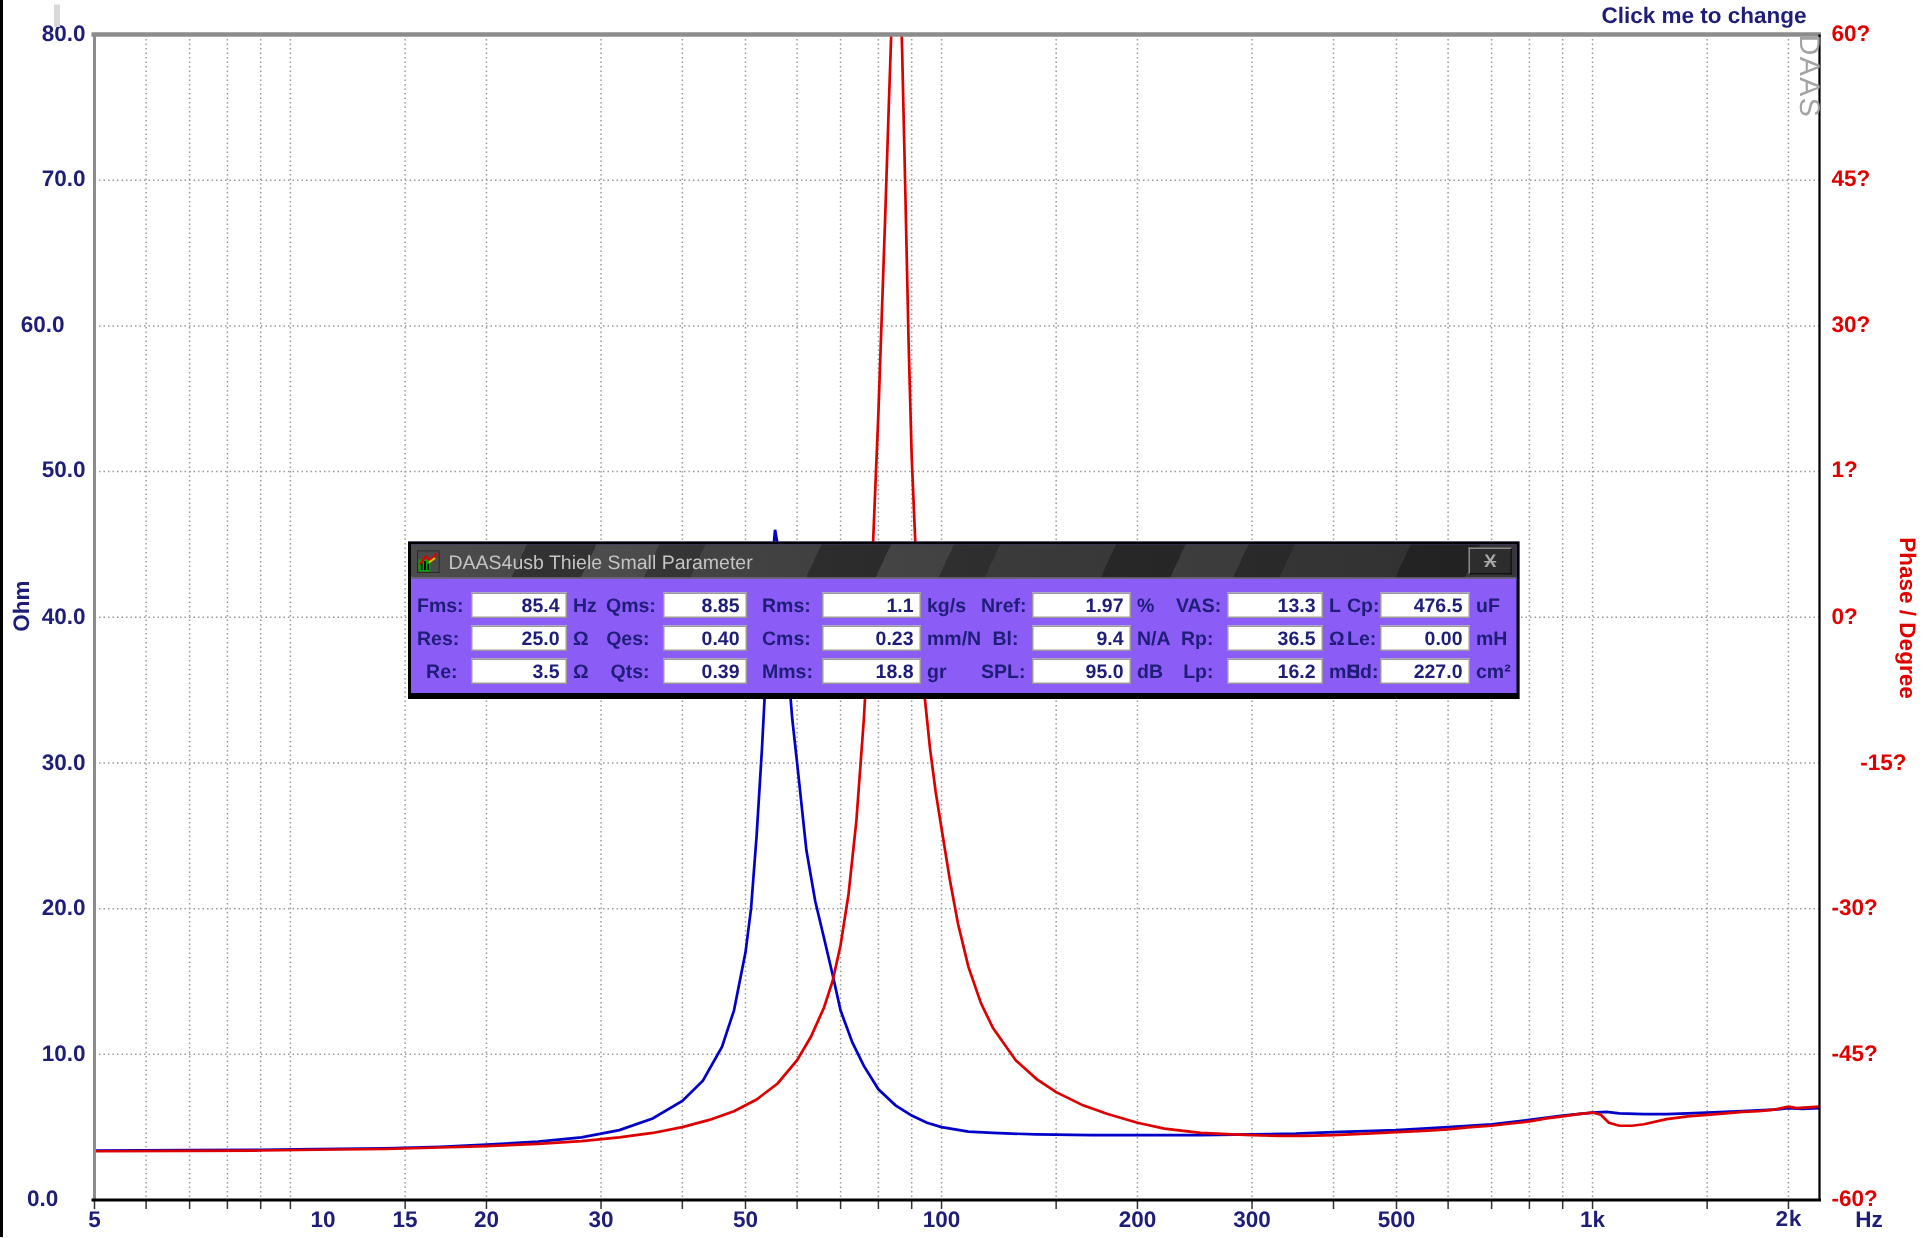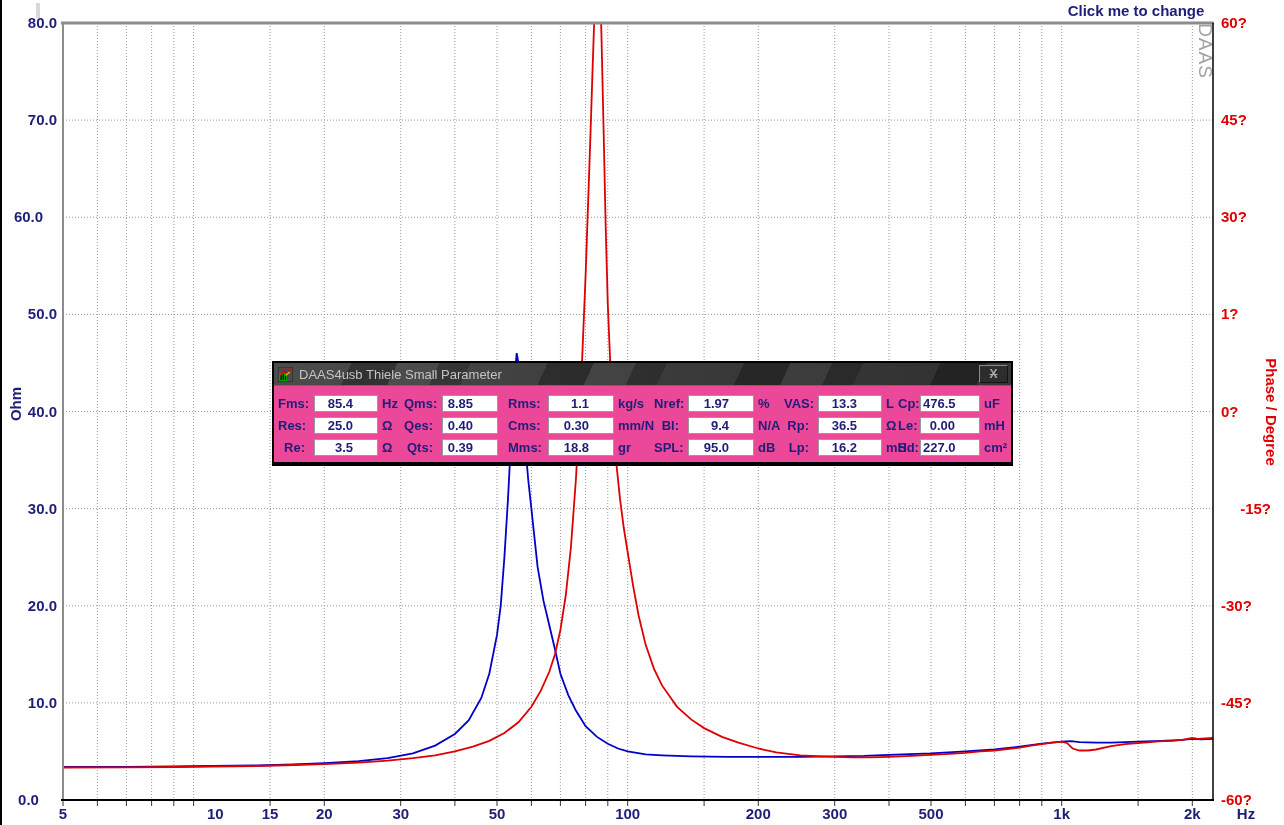--- a/index.html
+++ b/index.html
@@ -18,38 +18,38 @@
   #brand-vertical{font:19px "Liberation Sans",sans-serif;color:#a2a2a2;letter-spacing:1px;left:1205px;top:51px;
              transform:translate(-50%,-50%) rotate(90deg);}
   #click-note{position:absolute;left:1056px;top:2px;width:160px;text-align:center;
               font:bold 15px "Liberation Sans",sans-serif;color:#1e1e78;z-index:3;}
   #left-edge{position:absolute;left:0;top:0;width:2px;height:825px;background:#000;z-index:4;}
   #top-tick{position:absolute;left:36px;top:3px;width:4px;height:15px;background:#d8d8d8;z-index:3;}
   #plot-area{position:absolute;left:63px;top:23px;width:1150px;height:777px;z-index:0;}
 
   
   #dialog{position:absolute;left:272px;top:361px;width:741px;z-index:10;box-sizing:border-box;
-          border:2px solid #000;border-bottom-width:4px;background:#ec4899;}
+          border:2px solid #000;border-bottom-width:4px;background:#8b5cf6;}
   .tbar{height:22px;display:flex;align-items:center;padding:0 3px 0 4px;border-bottom:1px solid #6a6a6a;
         background:
           repeating-linear-gradient(115deg, rgba(0,0,0,0) 0 70px, rgba(0,0,0,.30) 70px 112px,
              rgba(255,255,255,.03) 112px 150px, rgba(0,0,0,.22) 150px 178px),
           linear-gradient(90deg,#4c4c4c,#3a3a3a 55%,#303030);}
   .dtitle{color:#c4c4c4;font:13px "Liberation Sans",sans-serif;margin-left:6px;flex:1;white-space:nowrap;overflow:hidden;}
   .dclose{width:27px;height:16px;background:#2d2d2d;border:1px solid;
           border-color:#8a8a8a #141414 #141414 #8a8a8a;color:#a8a8a8;
           font:bold 12px "Liberation Sans",sans-serif;display:flex;align-items:center;justify-content:center;cursor:default;}
   .dclose .x{text-decoration:line-through;}
   .dbody{padding:6px 4px 4px 4px;display:grid;
          grid-template-columns:36px 64px 26px 38px 56px 10px 40px 66px 40px 34px 66px 30px 34px 64px 16px 22px 60px 26px;
          grid-auto-rows:22px;align-items:center;}
   .flbl{color:#1e1e78;font:bold 13px "Liberation Sans",sans-serif;text-align:right;padding-right:9px;white-space:nowrap;}
   .fbox{background:#fff;border:1px solid #999;height:17px;box-sizing:border-box;
         font:bold 13px "Liberation Sans",sans-serif;color:#1e1e78;text-align:right;
-        padding:0 24px 0 2px;line-height:15px;overflow:hidden;}
+        padding:0 4px 0 2px;line-height:15px;overflow:hidden;}
   .funit{color:#1e1e78;font:bold 13px "Liberation Sans",sans-serif;padding-left:4px;white-space:nowrap;}
 </style>
 </head>
 <body>
 
 <div id="screen">
   <div id="left-edge"></div>
   <div id="top-tick"></div>
   <div id="click-note">Click me to change</div>
 
@@ -157,21 +157,21 @@
       <div class="xlab" style="left: 163.649px; top: 805px; width: 60px; text-align: right;">10</div>
       <div class="xlab" style="left: 240.074px; top: 805px; width: 60px;">15</div>
       <div class="xlab" style="left: 294.299px; top: 805px; width: 60px;">20</div>
       <div class="xlab" style="left: 370.723px; top: 805px; width: 60px;">30</div>
       <div class="xlab" style="left: 467.007px; top: 805px; width: 60px;">50</div>
       <div class="xlab" style="left: 597.657px; top: 805px; width: 60px;">100</div>
       <div class="xlab" style="left: 728.306px; top: 805px; width: 60px;">200</div>
       <div class="xlab" style="left: 804.731px; top: 805px; width: 60px;">300</div>
       <div class="xlab" style="left: 901.015px; top: 805px; width: 60px;">500</div>
       <div class="xlab" style="left: 1031.66px; top: 805px; width: 60px;">1k</div>
-      <div class="xlab" style="left: 1162.31px; top: 805px; width: 60px;">2k</div>
+      <div class="xlab" style="left: 1162.31px; top: 805px; width: 60px; font-family: Liberation Mono, monospace;">2k</div>
       <div class="xlab" style="left: 1216px; top: 805px; width: 60px;">Hz</div>
     </div>
 
   <div id="dialog">
     <div class="tbar">
       <svg width="15" height="15">
         <rect x="0" y="0" width="15" height="15" fill="#4a4a4a" stroke="#222"></rect>
         <rect x="1" y="6" width="8" height="8" fill="#00a800"></rect>
         <rect x="2.5" y="8" width="1.2" height="5" fill="#000"></rect>
         <rect x="4.7" y="7" width="1.2" height="6" fill="#000"></rect>
@@ -203,21 +203,21 @@
         <span class="flbl">Cp:</span>
         <span class="fbox">476.5</span>
         <span class="funit">uF</span>
         <span class="flbl">Res:</span>
         <span class="fbox">25.0</span>
         <span class="funit">Ω</span>
         <span class="flbl">Qes:</span>
         <span class="fbox">0.40</span>
         <span class="funit"></span>
         <span class="flbl">Cms:</span>
-        <span class="fbox">0.30</span>
+        <span class="fbox">0.23</span>
         <span class="funit">mm/N</span>
         <span class="flbl">Bl:</span>
         <span class="fbox">9.4</span>
         <span class="funit">N/A</span>
         <span class="flbl">Rp:</span>
         <span class="fbox">36.5</span>
         <span class="funit">Ω</span>
         <span class="flbl">Le:</span>
         <span class="fbox">0.00</span>
         <span class="funit">mH</span>

